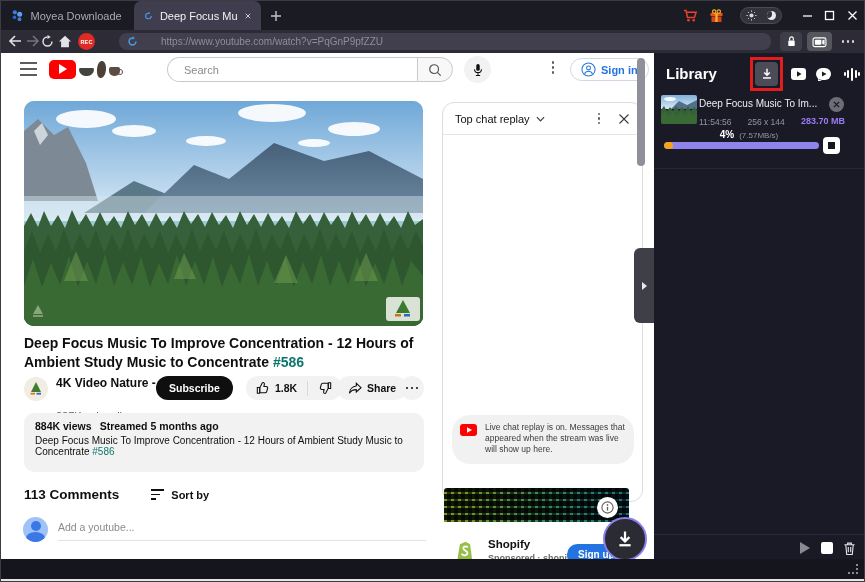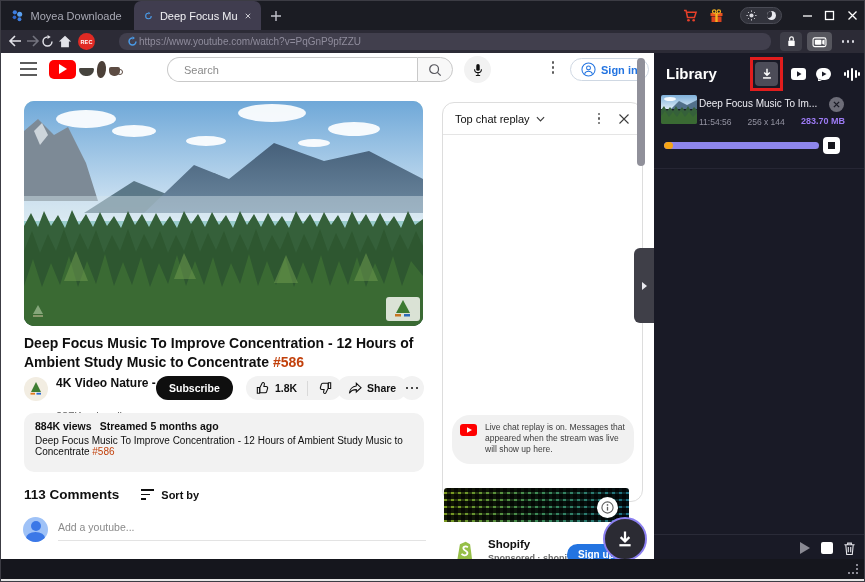--- a/index.html
+++ b/index.html
@@ -16,21 +16,21 @@
   .win-icons{position:absolute;right:0;top:0;height:29px;display:flex;align-items:center;}
   .wi{display:flex;align-items:center;justify-content:center;}
   .theme-pill{width:42px;height:17px;background:#32333c;border:1px solid #4a4b55;border-radius:9px;display:flex;align-items:center;justify-content:space-around;margin:0 14px 0 10px;}
   .crescent{width:9px;height:9px;border-radius:50%;background:#e9e9ef;position:relative;overflow:hidden;}
   .crescent:after{content:"";position:absolute;left:-3px;top:-1px;width:8px;height:8px;border-radius:50%;background:#32333c;}
 
   
   .toolbar{position:absolute;left:0;top:29px;width:100%;height:23px;background:#2c2b36;}
   .nav-ic{position:absolute;top:3px;width:16px;height:16px;display:flex;align-items:center;justify-content:center;}
   .rec{position:absolute;left:77px;top:3px;width:17px;height:17px;border-radius:50%;background:#e02a24;color:#fff;font-size:5.5px;font-weight:bold;display:flex;align-items:center;justify-content:center;letter-spacing:.2px;}
-  .addr{position:absolute;left:118px;top:3px;width:652px;height:17px;background:#413f4d;border-radius:8px;display:flex;align-items:center;padding:0 8px;gap:1px;}
+  .addr{position:absolute;left:118px;top:3px;width:652px;height:17px;background:#413f4d;border-radius:8px;display:flex;align-items:center;padding:0 8px;gap:23px;}
   .addr-url{font-size:10px;color:#8f8c9c;white-space:nowrap;overflow:hidden;}
   .tool-btn{position:absolute;top:2px;height:19px;border-radius:4px;display:flex;align-items:center;justify-content:center;}
   .lock-btn{left:779px;width:22px;background:#3e3e48;}
   .cam-btn{left:806px;width:25px;background:#56565e;}
   .menu-dots{left:836px;width:22px;}
   .dots-h{display:flex;gap:2.5px;}
   .dots-h i{width:2.5px;height:2.5px;border-radius:50%;background:#d8d8e0;}
 
   
   .page{position:absolute;left:0;top:52px;width:653px;height:506px;background:#fff;overflow:hidden;}
@@ -51,39 +51,39 @@
   .search-box input::placeholder{color:#8a8a8a;}
   .search-btn{width:36px;border:1px solid #c9c9c9;border-radius:0 13px 13px 0;background:#f8f8f8;display:flex;align-items:center;justify-content:center;}
   .mic-btn{position:absolute;left:463px;top:3px;width:27px;height:27px;border-radius:50%;background:#f2f2f2;display:flex;align-items:center;justify-content:center;}
   .yt-dots{position:absolute;left:547px;top:8px;width:10px;height:17px;display:flex;flex-direction:column;align-items:center;gap:2.5px;}
   .yt-dots i{width:2.6px;height:2.6px;border-radius:50%;background:#5c5c5c;}
   .signin{position:absolute;left:569px;top:5px;height:23px;padding:0 10px;border:1px solid #cfd8e3;border-radius:12px;display:flex;align-items:center;gap:5px;color:#2374e1;font-size:11px;font-weight:bold;}
 
   .player{position:absolute;left:23px;top:48px;width:399px;height:225px;border-radius:10px;overflow:hidden;background:#9cc;}
 
   .v-title{position:absolute;left:23px;top:281px;width:404px;font-size:14px;font-weight:bold;color:#0f0f0f;line-height:19px;}
-  .blue{color:#c2410c;}
+  .blue{color:#0f766e;}
 
   .ch-row{position:absolute;left:23px;top:322px;width:400px;height:28px;}
   .ch-avatar{position:absolute;left:0;top:2px;width:24px;height:24px;border-radius:50%;background:#f2ede2;overflow:hidden;display:flex;align-items:center;justify-content:center;}
   .ch-name{position:absolute;left:32px;top:1px;font-size:12px;font-weight:bold;color:#0f0f0f;white-space:nowrap;}
   .ch-subs{position:absolute;left:32px;top:16px;font-size:11px;color:#606060;margin-top:19px;}
   .sub-btn{position:absolute;left:132px;top:1px;height:24px;padding:0 13px;border-radius:13px;background:#0f0f0f;color:#fff;font-size:10.5px;font-weight:bold;display:flex;align-items:center;}
   .like-pill{position:absolute;left:222px;top:1px;height:24px;border-radius:13px;background:#f2f2f2;display:flex;align-items:center;}
   .like-seg{display:flex;align-items:center;gap:5px;padding:0 10px;font-size:10.5px;font-weight:bold;color:#0f0f0f;}
   .pill-div{width:1px;height:15px;background:#d9d9d9;}
   .share-pill{position:absolute;left:313px;top:1px;height:24px;padding:0 11px;border-radius:13px;background:#f2f2f2;display:flex;align-items:center;gap:5px;font-size:10.5px;font-weight:bold;color:#0f0f0f;}
   .more-btn{position:absolute;left:376px;top:1px;width:24px;height:24px;border-radius:50%;background:#f2f2f2;display:flex;align-items:center;justify-content:center;}
 
   .desc{position:absolute;left:23px;top:360px;width:400px;height:59px;background:#f2f2f2;border-radius:10px;padding:7px 11px;font-size:10px;color:#0f0f0f;}
   .desc-meta{font-weight:bold;font-size:10.5px;margin-bottom:3px;}
   .desc-meta span{margin-right:8px;}
   .desc-more{color:#555;font-weight:bold;margin-top:2px;}
 
-  .cm-head{position:absolute;left:23px;top:434px;display:flex;align-items:center;gap:22px;}
+  .cm-head{position:absolute;left:23px;top:434px;display:flex;align-items:center;gap:32px;}
   .cm-count{font-size:13.5px;font-weight:bold;color:#0f0f0f;}
   .sort{display:flex;align-items:center;gap:7px;font-size:11px;font-weight:bold;color:#0f0f0f;}
   .sort-ic{display:flex;flex-direction:column;gap:2.5px;}
   .sort-ic i{height:1.7px;background:#0f0f0f;}
   .cm-avatar{position:absolute;left:22px;top:464px;width:25px;height:25px;border-radius:50%;background:#9fc2f7;overflow:hidden;}
   .cm-avatar:before{content:"";position:absolute;left:7.5px;top:4px;width:10px;height:10px;border-radius:50%;background:#3b78e7;}
   .cm-avatar:after{content:"";position:absolute;left:3px;top:15px;width:19px;height:12px;border-radius:50%;background:#3b78e7;}
   .cm-input{position:absolute;left:57px;top:468px;width:368px;font-size:10.5px;color:#8a8a8a;border-bottom:1px solid #e3e3e3;padding-bottom:7px;}
 
   
@@ -558,20 +558,23 @@
     <div class="it-close">
       <svg width="7" height="7" viewBox="0 0 8 8">
           <path d="M1,1 L7,7 M7,1 L1,7" stroke="#1c1d28" stroke-width="1.6"></path>
         </svg>
     </div>
     <div class="it-meta">
       <span>11:54:56</span>
       <span>256 x 144</span>
     </div>
     <div class="it-size">283.70 MB</div>
+    <div class="it-pct-row">
+      <span class="it-pct">4%</span><span>(7.57MB/s)</span>
+    </div>
     <div class="bar">
         <div class="bar-fill"></div>
       </div>
     <div class="stop-btn">
         <i></i>
       </div>
     <div class="item-div"></div>
 
     <div class="lib-bottom-div"></div>
     <div class="lib-ctl" style="left:143px">

